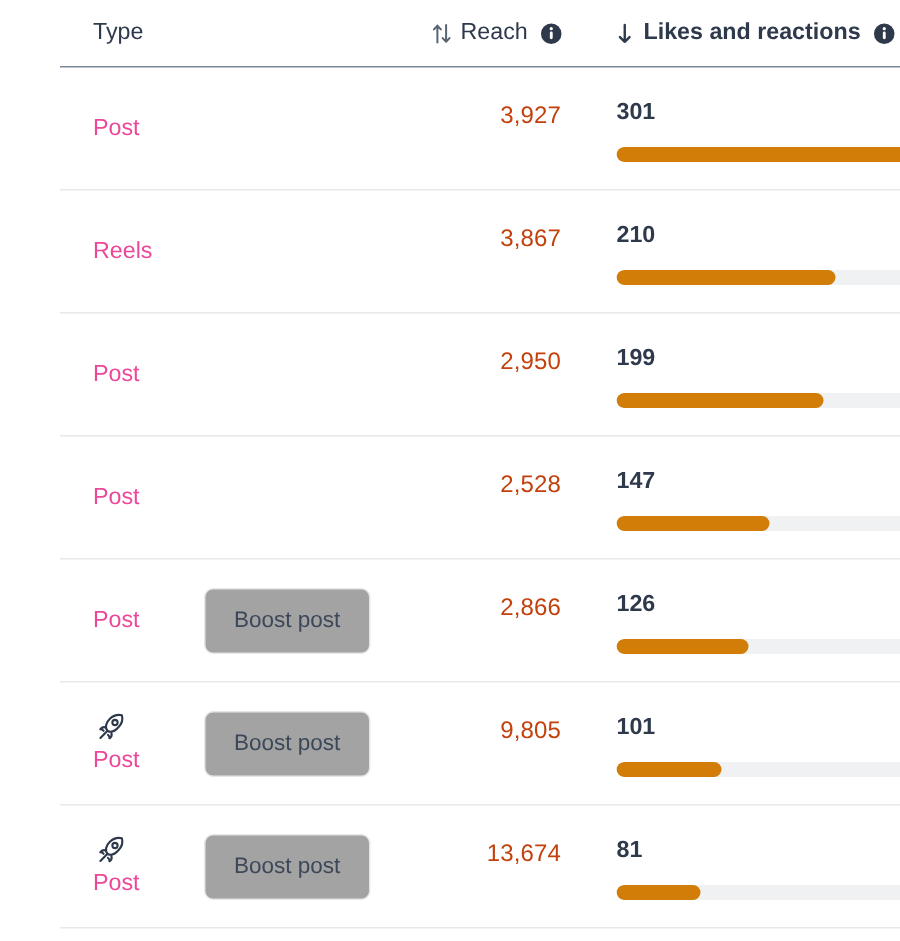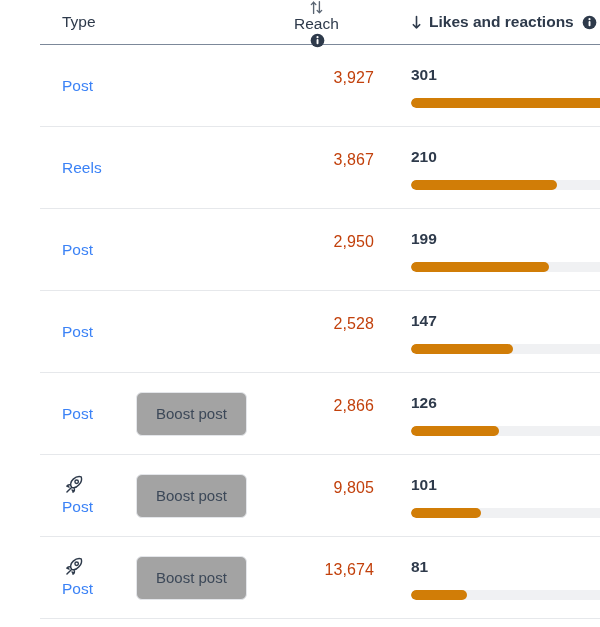--- a/index.html
+++ b/index.html
@@ -42,21 +42,20 @@
     align-items: center;
     font-size: 15.5px;
     color: #2e3a4b;
     white-space: nowrap;
   }
   .th-type {
     left: 22px;
   }
   .th-reach {
     left: 248px;
-    flex-direction: column;
   }
   .th-likes {
     left: 370px;
     font-weight: bold;
   }
   .th-label {
     padding: 0 6px 0 6px;
   }
   .sort-icon {
     display: inline-block;
@@ -100,21 +99,21 @@
     align-items: center;
   }
   .type-stack {
     display: flex;
     flex-direction: column;
     justify-content: center;
     align-items: flex-start;
   }
   .type-label {
     font-size: 15.5px;
-    color: #3b82f6;
+    color: #ec4899;
     line-height: 20px;
   }
   .rocket-icon {
     width: 22px;
     height: 22px;
     display: block;
     margin-bottom: 1px;
     margin-left: 1px;
   }
   .rocket-icon svg { display: block; }

